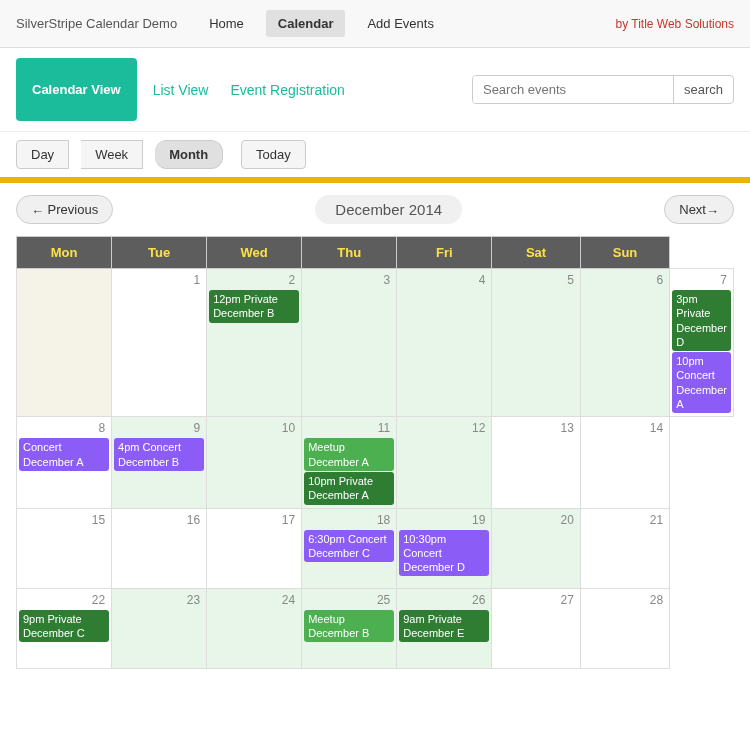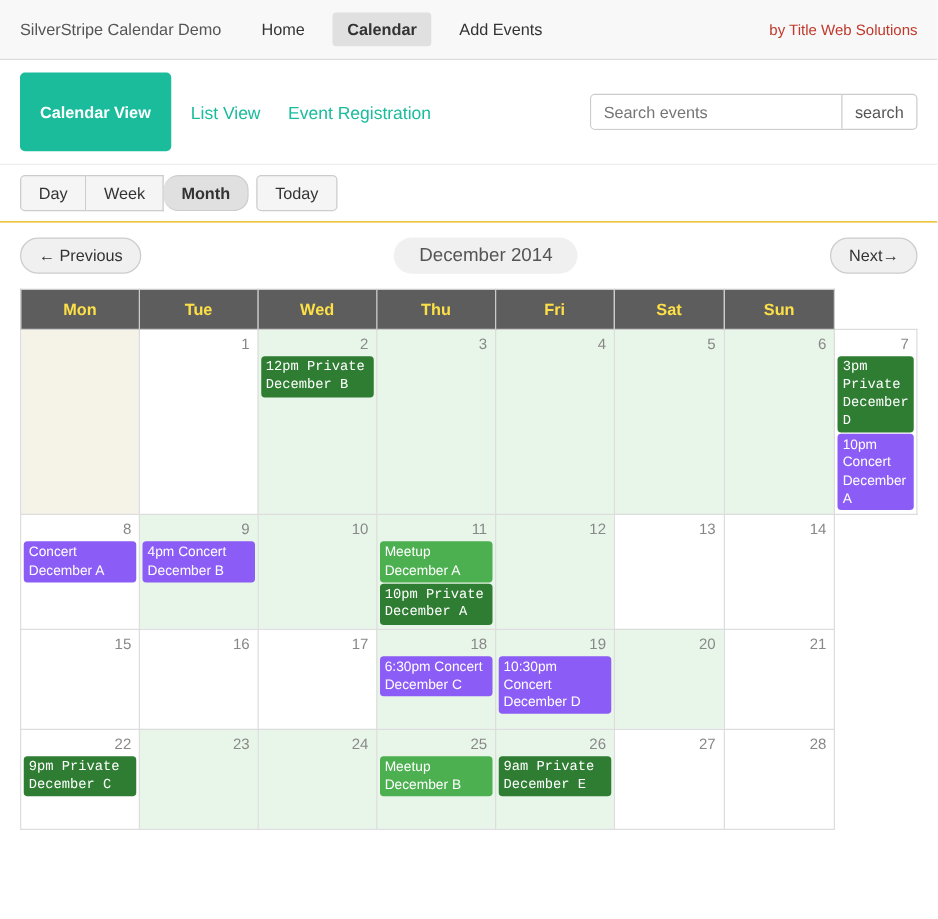--- a/index.html
+++ b/index.html
@@ -24,21 +24,21 @@
     .btn-calendar-view {
       background: #1abc9c; color: #fff; border: none; padding: 24px 16px;
       border-radius: 4px; cursor: pointer; font-size: 13px; font-weight: bold;
     }
     .sub-nav-link { color: #1abc9c; font-size: 14px; cursor: pointer; text-decoration: none; padding: 4px 6px; }
     .search-container { margin-left: auto; display: flex; align-items: center; border: 1px solid #ccc; border-radius: 4px; overflow: hidden; }
     .search-input { border: none; outline: none; padding: 6px 10px; font-size: 13px; width: 200px; }
     .search-btn { background: none; border: none; border-left: 1px solid #ccc; padding: 6px 10px; cursor: pointer; font-size: 13px; color: #555; }
 
     
-    .view-buttons { display: flex; padding: 8px 16px; gap: 0; border-bottom: 1px solid #eab308; }
+    .view-buttons { display: flex; padding: 8px 16px; gap: 12px; border-bottom: 6px solid #eab308; }
     .view-btn {
       border: 1px solid #ccc; background: #f5f5f5; padding: 6px 14px;
       cursor: pointer; font-size: 13px; color: #333;
     }
     .view-btn:first-child { border-radius: 4px 0 0 4px; }
     .view-btn:last-child { border-radius: 0 4px 4px 0; border-left: none; }
     .view-btn + .view-btn { border-left: none; }
     .view-btn.active { background: #e0e0e0; font-weight: bold; border-radius: 12px; }
     .view-btn.today { border-radius: 4px; border-left: 1px solid #ccc; margin-left: 6px; }
 
@@ -71,21 +71,21 @@
     .day-num {
       text-align: right; font-size: 12px; color: #888; padding: 2px 4px;
     }
     .day-num.dim { color: #bbb; }
 
     
     .event {
       border-radius: 3px; padding: 2px 4px; font-size: 11px;
       margin: 1px 0; color: #fff; cursor: pointer; line-height: 1.3;
     }
-    .event.dark-green { background: #2e7d32; font-family: Liberation Mono, monospace; }
+    .event.dark-green { background: #2e7d32; }
     .event.magenta { background: #8b5cf6; }
     .event.bright-green { background: #4caf50; color: #fff; }
   </style>
 </head>
 <body>
 
 <div class="top-nav">
   <span class="brand">SilverStripe Calendar Demo</span>
   <div class="nav-links">
     <a class="nav-link">Home</a>

